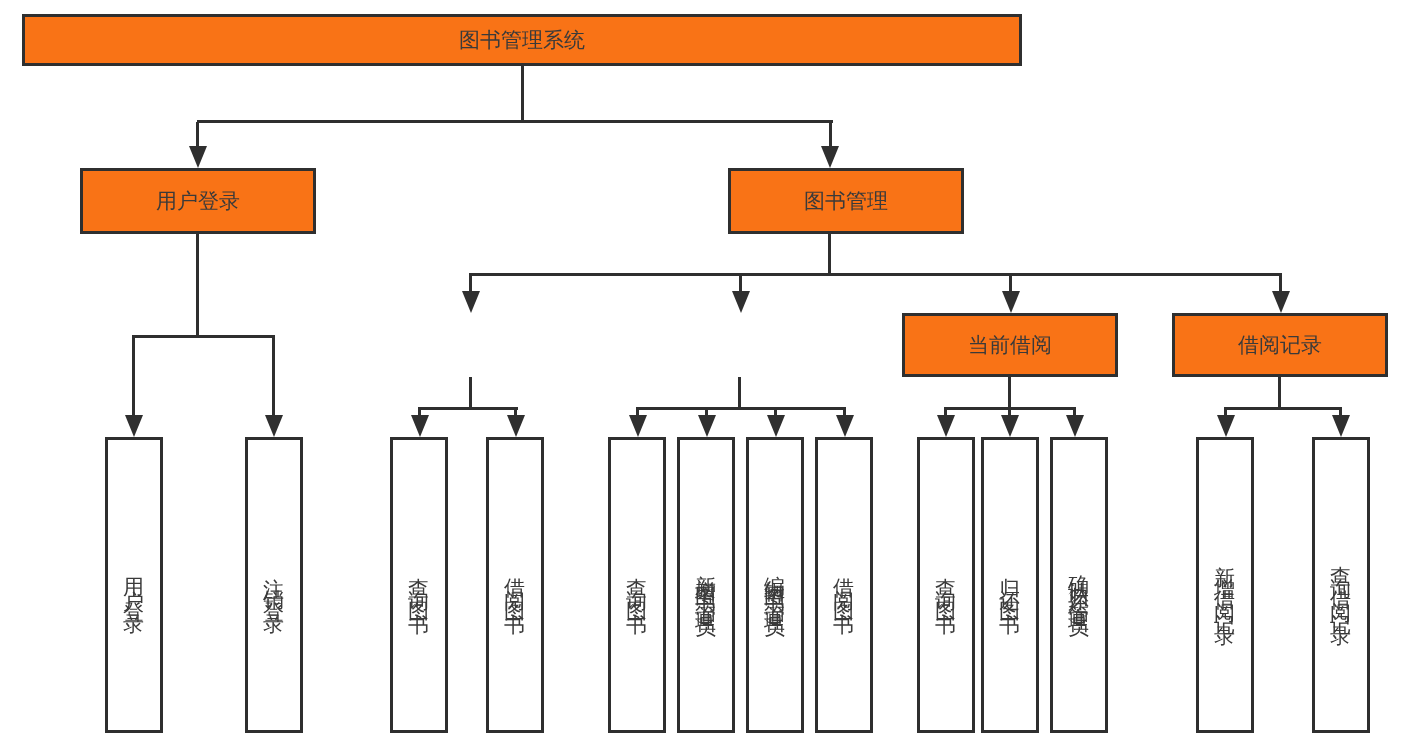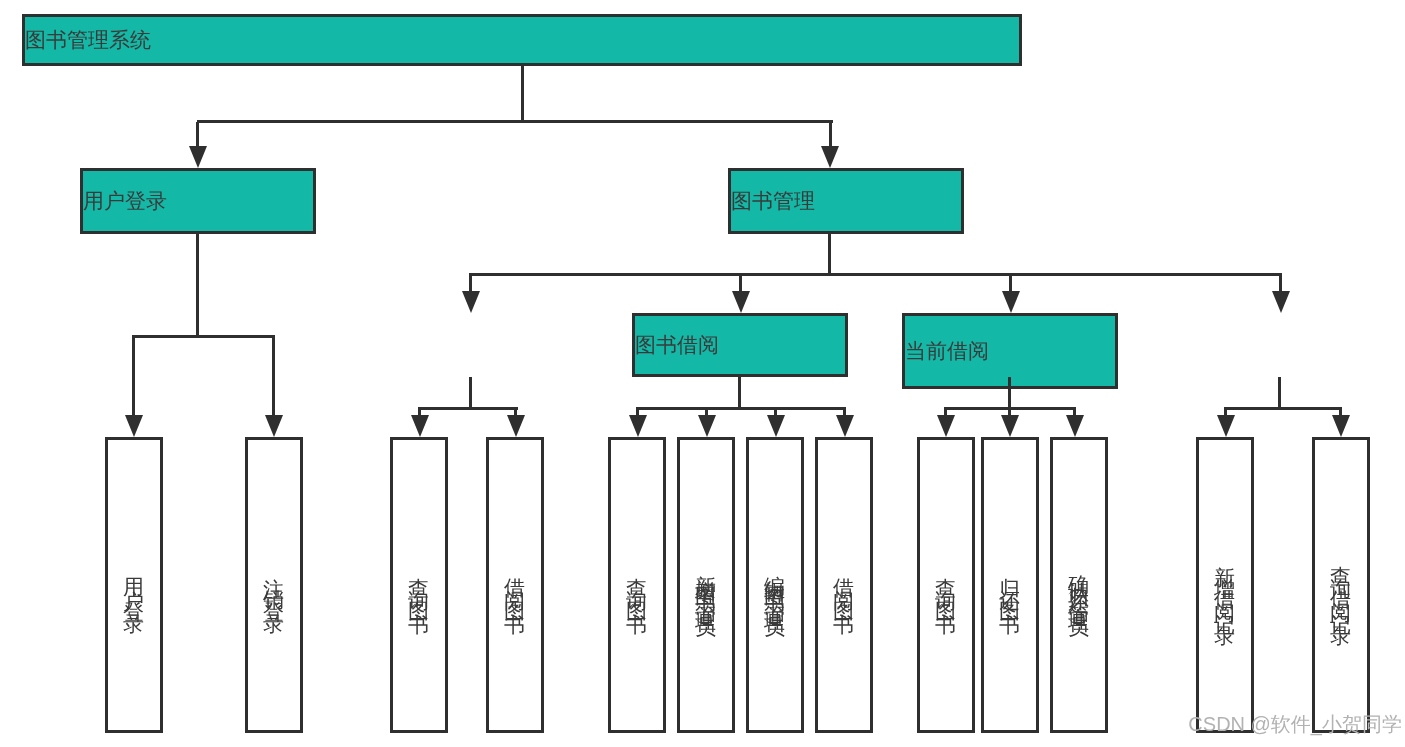--- a/index.html
+++ b/index.html
@@ -9,21 +9,21 @@
     --bg:#ffffff;
   }
   html,body{margin:0;padding:0;background:var(--bg);}
   #canvas{
     position:relative;width:1405px;height:747px;background:var(--bg);
     font-family:"Liberation Sans","DejaVu Sans",sans-serif;color:var(--text);
     overflow:hidden;
   }
   .node{
     position:absolute;box-sizing:border-box;border:3px solid var(--line);
-    background:#14b8a6;display:flex;align-items:center;justify-content:flex-start;
+    background:#f97316;display:flex;align-items:center;justify-content:center;
     font-size:21px;color:var(--text);
   }
   .leaf{
     position:absolute;box-sizing:border-box;border:3px solid var(--line);
     background:#fff;display:flex;align-items:center;justify-content:center;
     width:58px;top:437px;height:296px;
   }
   .vtext{
     writing-mode:vertical-lr;text-orientation:mixed;
     font-size:21px;line-height:1;letter-spacing:12px;color:var(--text);
@@ -76,25 +76,25 @@
   <div class="h" style="left:469px;top:273px;width:813px;"></div>
   <div class="v" style="left:469px;top:275px;height:18px;"></div>
   <div class="ah" style="left:462px;top:291px;"></div>
   <div class="v" style="left:739px;top:275px;height:18px;"></div>
   <div class="ah" style="left:732px;top:291px;"></div>
   <div class="v" style="left:1009px;top:275px;height:18px;"></div>
   <div class="ah" style="left:1002px;top:291px;"></div>
   <div class="v" style="left:1279px;top:275px;height:18px;"></div>
   <div class="ah" style="left:1272px;top:291px;"></div>
 
-  <div class="node" style="left:632px;top:313px;width:216px;height:64px;">
-    <span>图书借阅</span>
+  <div class="node" style="left:902px;top:313px;width:216px;height:64px;">
+    <span>当前借阅</span>
   </div>
-  <div class="node" style="left:902px;top:313px;width:216px;height:76px;">
-    <span>当前借阅</span>
+  <div class="node" style="left:1172px;top:313px;width:216px;height:64px;">
+    <span>借阅记录</span>
   </div>
 
   <div class="v" style="left:469px;top:377px;height:32px;"></div>
   <div class="h" style="left:418px;top:407px;width:100px;"></div>
   <div class="v" style="left:418px;top:409px;height:8px;"></div>
   <div class="ah" style="left:411px;top:415px;"></div>
   <div class="v" style="left:514px;top:409px;height:8px;"></div>
   <div class="ah" style="left:507px;top:415px;"></div>
 
   <div class="v" style="left:738px;top:377px;height:32px;"></div>
@@ -161,15 +161,14 @@
     <span class="vtext">确认归还（管理员）</span>
   </div>
 
   <div class="leaf" style="left:1196px;">
     <span class="vtext">新增借阅记录</span>
   </div>
   <div class="leaf" style="left:1312px;">
     <span class="vtext">查询借阅记录</span>
   </div>
 
-  <div id="watermark">CSDN @软件_小贺同学</div>
 
 </div>
 
 </body></html>

